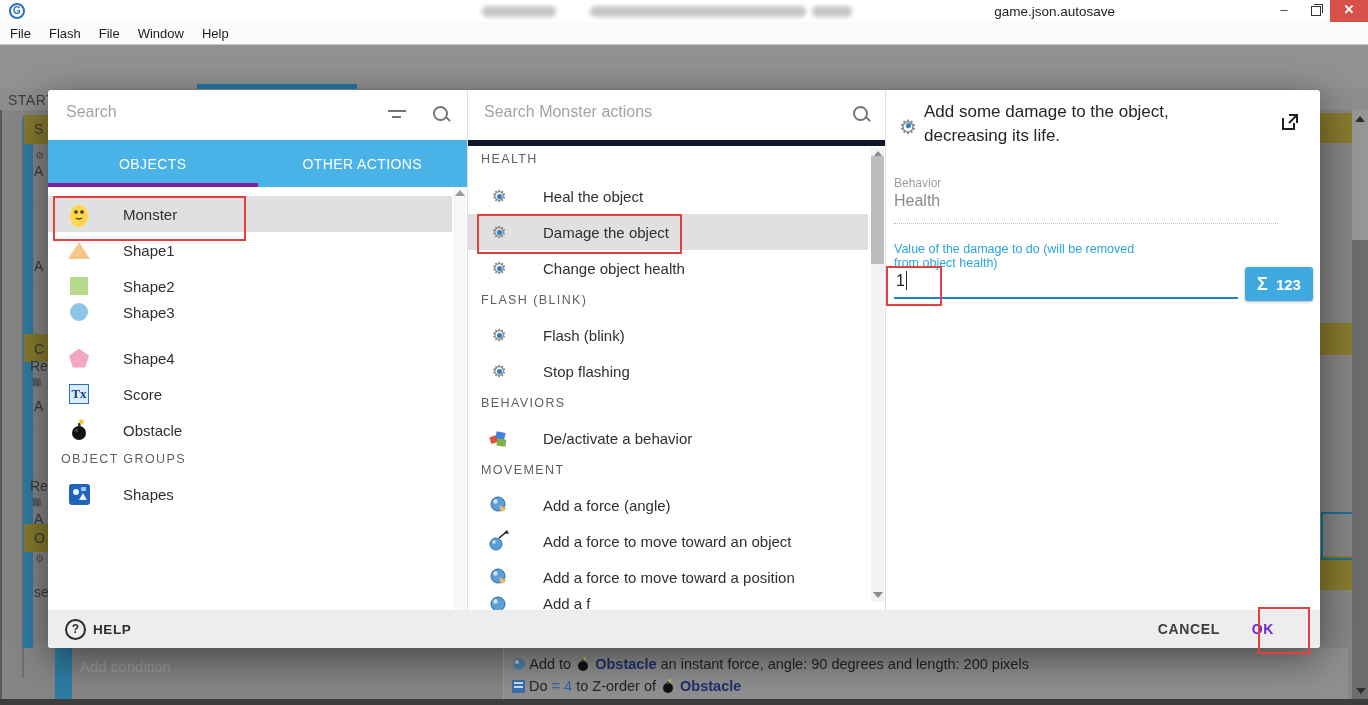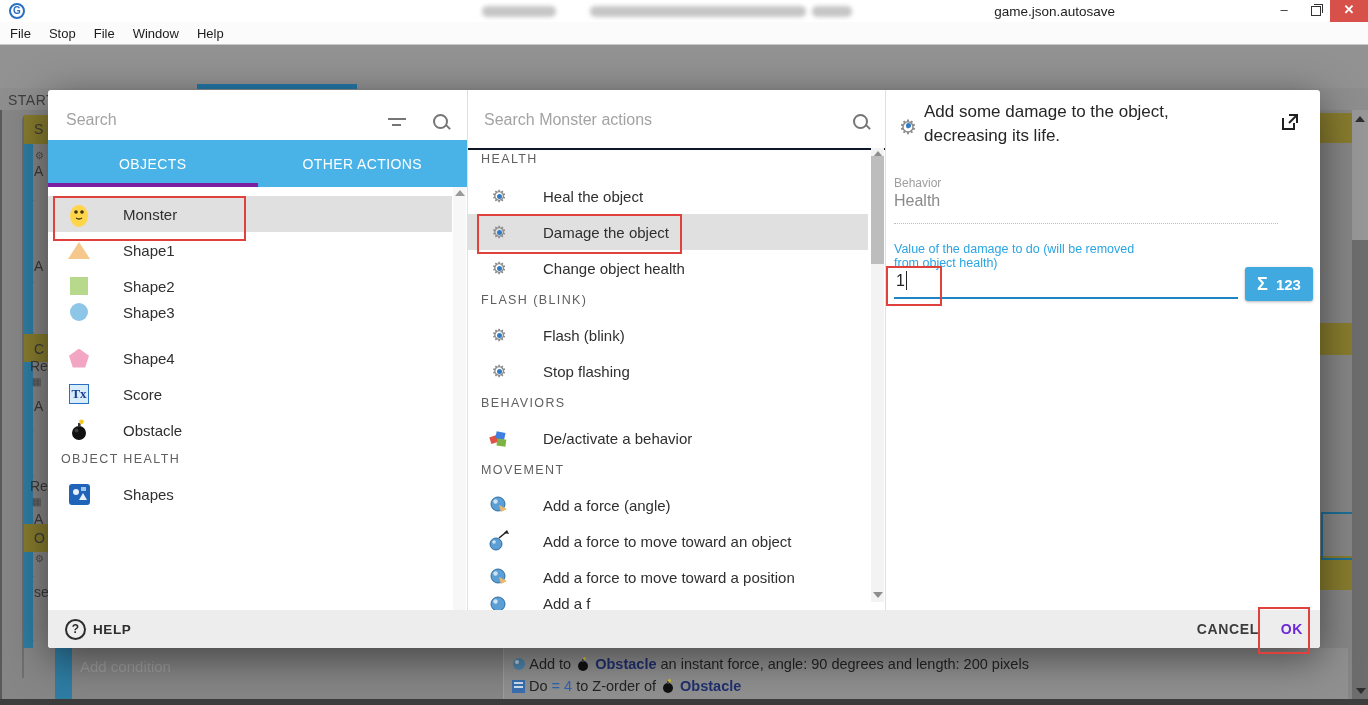--- a/index.html
+++ b/index.html
@@ -63,21 +63,21 @@
   .ev-dn{position:absolute;left:1356px;top:688px}
 
   
   .dialog{position:absolute;left:48px;top:90px;width:1272px;height:558px;background:#fff;
           border-radius:3px;box-shadow:0 10px 40px rgba(0,0,0,.5);z-index:10}
   .panel{position:absolute;top:0;height:520px}
   .p-left{left:0;width:419px}
   .p-mid{left:419px;width:418px;border-left:1px solid #e0e0e0;box-sizing:border-box}
   .p-right{left:837px;width:435px;border-left:1px solid #e0e0e0;box-sizing:border-box}
 
-  .searchrow{position:absolute;top:8px;left:0;right:0;height:50px;border-bottom:2px solid #0f172a}
+  .searchrow{position:absolute;top:0;left:0;right:0;height:50px;border-bottom:6px solid #0f172a}
   .searchrow input{position:absolute;left:16px;top:12px;width:300px;border:none;outline:none;
                    font-size:16px;color:#333;font-family:"Liberation Sans",sans-serif;background:transparent}
   .searchrow input::placeholder{color:#a3a3a3}
   .mag{position:absolute;top:16px;width:18px;height:18px}
   .mag:before{content:"";position:absolute;left:0;top:0;width:11px;height:11px;border:2px solid #757575;border-radius:50%}
   .mag:after{content:"";position:absolute;left:12px;top:12px;width:6px;height:2px;background:#757575;transform:rotate(45deg)}
   .filter-ic{position:absolute;left:340px;top:20px;width:18px;height:10px}
   .filter-ic i{display:block;background:#757575;height:2px;margin-bottom:4px}
   .filter-ic i:first-child{width:18px}.filter-ic i:last-child{width:9px;margin-left:4px}
 
@@ -122,21 +122,21 @@
   .exprbtn .sg{font-size:18px;font-weight:bold}
   .exprbtn .n{font-size:15px;font-weight:bold}
 
   
   .footer{position:absolute;left:0;top:520px;width:1272px;height:38px;background:#ededed;
           border-radius:0 0 3px 3px;display:flex;align-items:center}
   .helpbtn{display:flex;align-items:center;margin-left:17px;cursor:pointer}
   .qmark{width:17px;height:17px;border:2px solid #2b2b2b;border-radius:50%;font-size:12px;font-weight:bold;
          color:#2b2b2b;text-align:center;line-height:17px}
   .helptxt{margin-left:7px;font-size:13.5px;font-weight:bold;color:#2e2e2e;letter-spacing:.6px}
-  .foot-right{margin-left:auto;display:flex;align-items:center;gap:22px;padding-right:17px}
+  .foot-right{margin-left:auto;display:flex;align-items:center;gap:32px;padding-right:46px}
   .cancelbtn{font-size:14px;font-weight:bold;color:#3c3c3c;letter-spacing:.6px;cursor:pointer}
   .okbtn{font-size:14px;font-weight:bold;color:#6d28d9;letter-spacing:.6px;cursor:pointer}
 
   
   .anno{position:absolute;border:2px solid #e0413d;z-index:20;pointer-events:none}
   .anno-monster{left:53px;top:196px;width:189px;height:41px}
   .anno-damage{left:477px;top:214px;width:201px;height:36px}
   .anno-value{left:886px;top:266px;width:52px;height:36px}
   .anno-ok{left:1258px;top:607px;width:48px;height:43px}
 </style>
@@ -151,21 +151,21 @@
   <div class="title-text">game.json.autosave</div>
   <div class="winbtn btn-min">–</div>
   <div class="winbtn btn-restore">
       <span class="restore-glyph"></span>
     </div>
   <div class="winbtn btn-close">✕</div>
 </div>
 
 <div class="menubar">
   <span>File</span>
-  <span>Stop</span>
+  <span>Flash</span>
   <span>File</span>
   <span>Window</span>
   <span>Help</span>
 </div>
 
 <div class="toolbar">
   <svg class="tbi" style="left:10px" width="32" height="32">
     <rect x="8" y="3" width="22" height="24" fill="#3e6f94"></rect>
     <rect x="3" y="5" width="24" height="24" fill="#1c4766"></rect>
     <rect x="6" y="9" width="18" height="3" fill="#7fb3d6"></rect>
@@ -396,21 +396,21 @@
       <span class="ic">
         <svg width="18" height="22">
             <circle cx="9" cy="14" r="7" fill="#111"></circle>
             <circle cx="6.5" cy="11.5" r="2" fill="#3c3c3c"></circle>
         <rect x="8" y="4" width="2.6" height="4" fill="#333"></rect>
             <circle cx="11.5" cy="2.8" r="2.4" fill="#f3c82c"></circle>
           </svg>
       </span>
       <span class="lbl">Obstacle</span>
     </div>
-    <div class="sect" style="top:362px">OBJECT HEALTH</div>
+    <div class="sect" style="top:362px">OBJECT GROUPS</div>
     <div class="row" style="top:386px">
       <span class="ic">
         <svg width="21" height="21">
             <rect x="0" y="0" width="21" height="21" rx="3" fill="#1f64b8"></rect>
         <circle cx="7" cy="8" r="3" fill="#e8f1fa"></circle>
             <polygon points="10,16 14,9 18,16" fill="#e8f1fa"></polygon>
         <rect x="12" y="3" width="5" height="4" fill="#9ec4ea"></rect>
           </svg>
       </span>
       <span class="lbl">Shapes</span>

